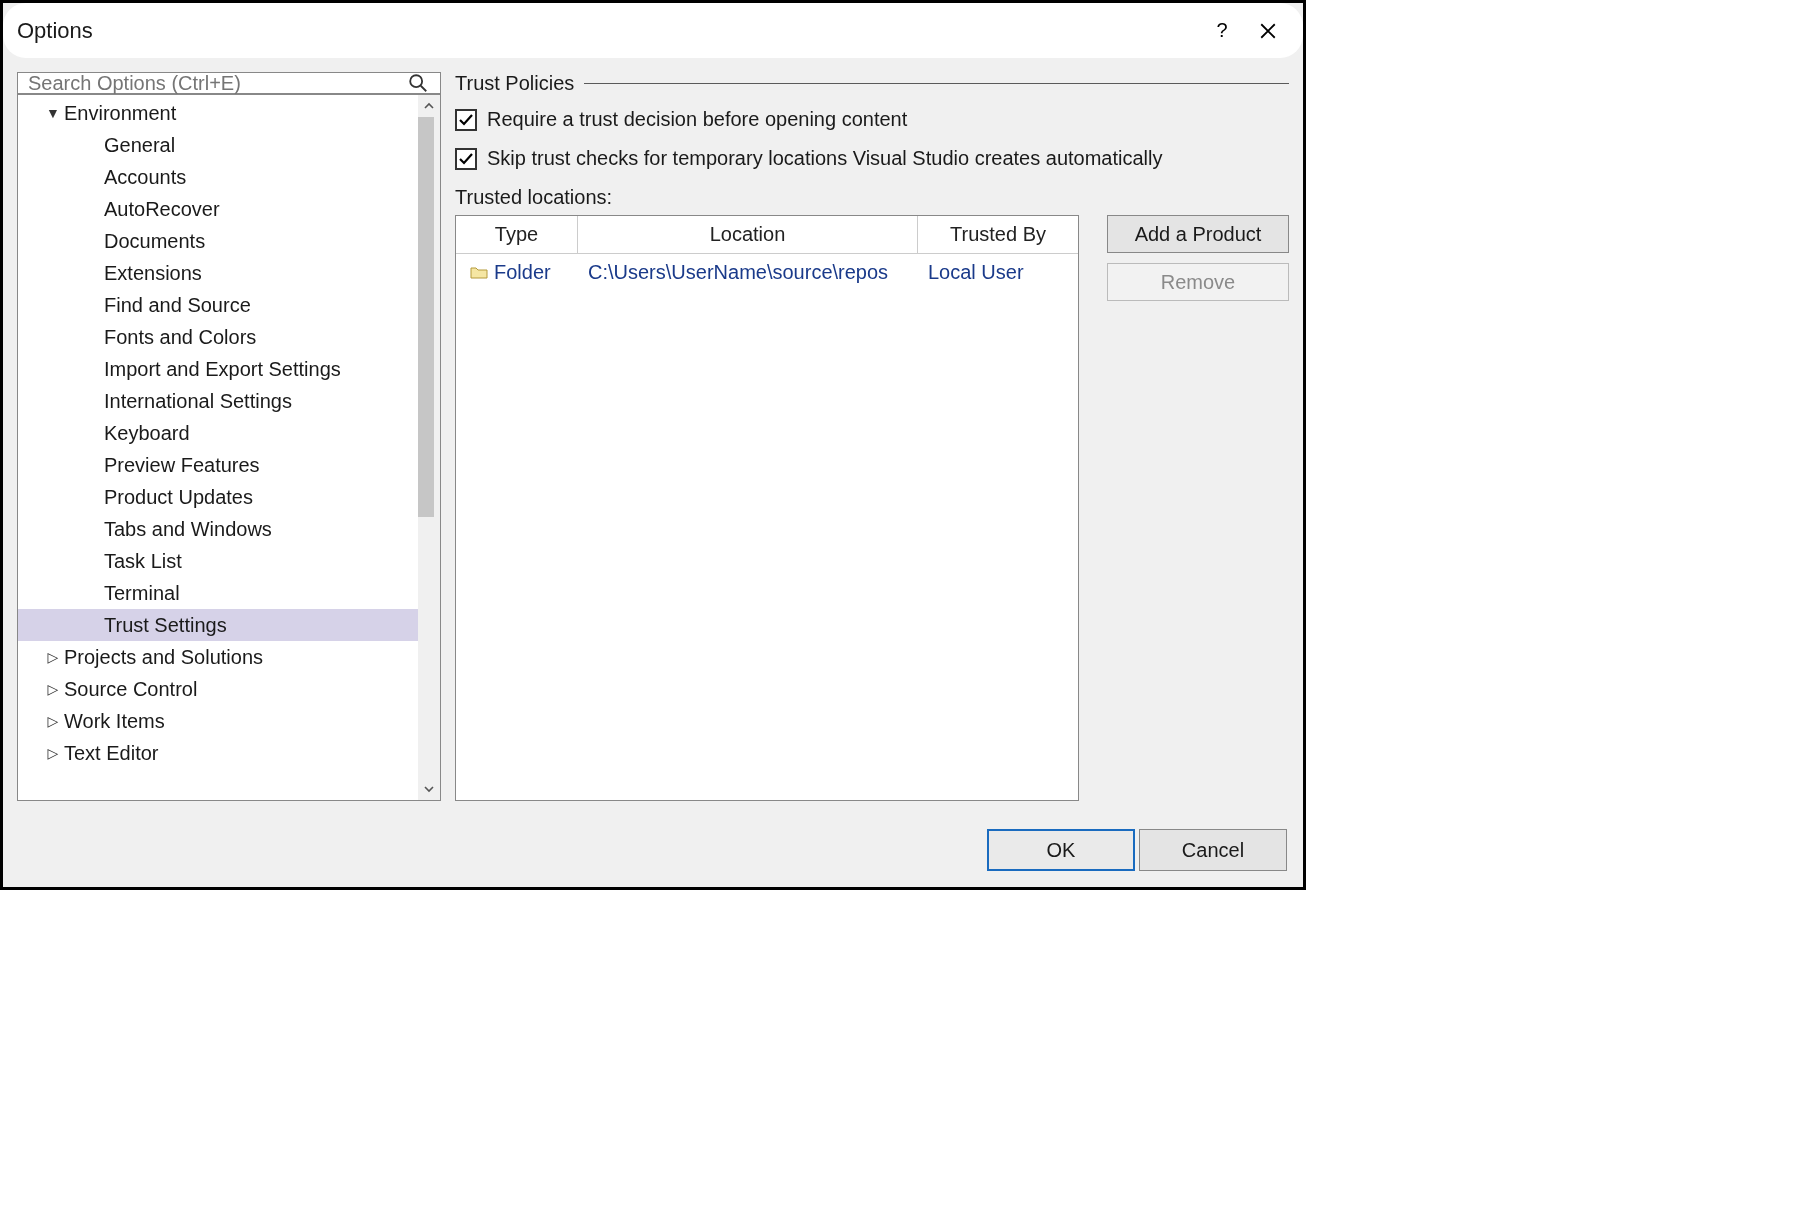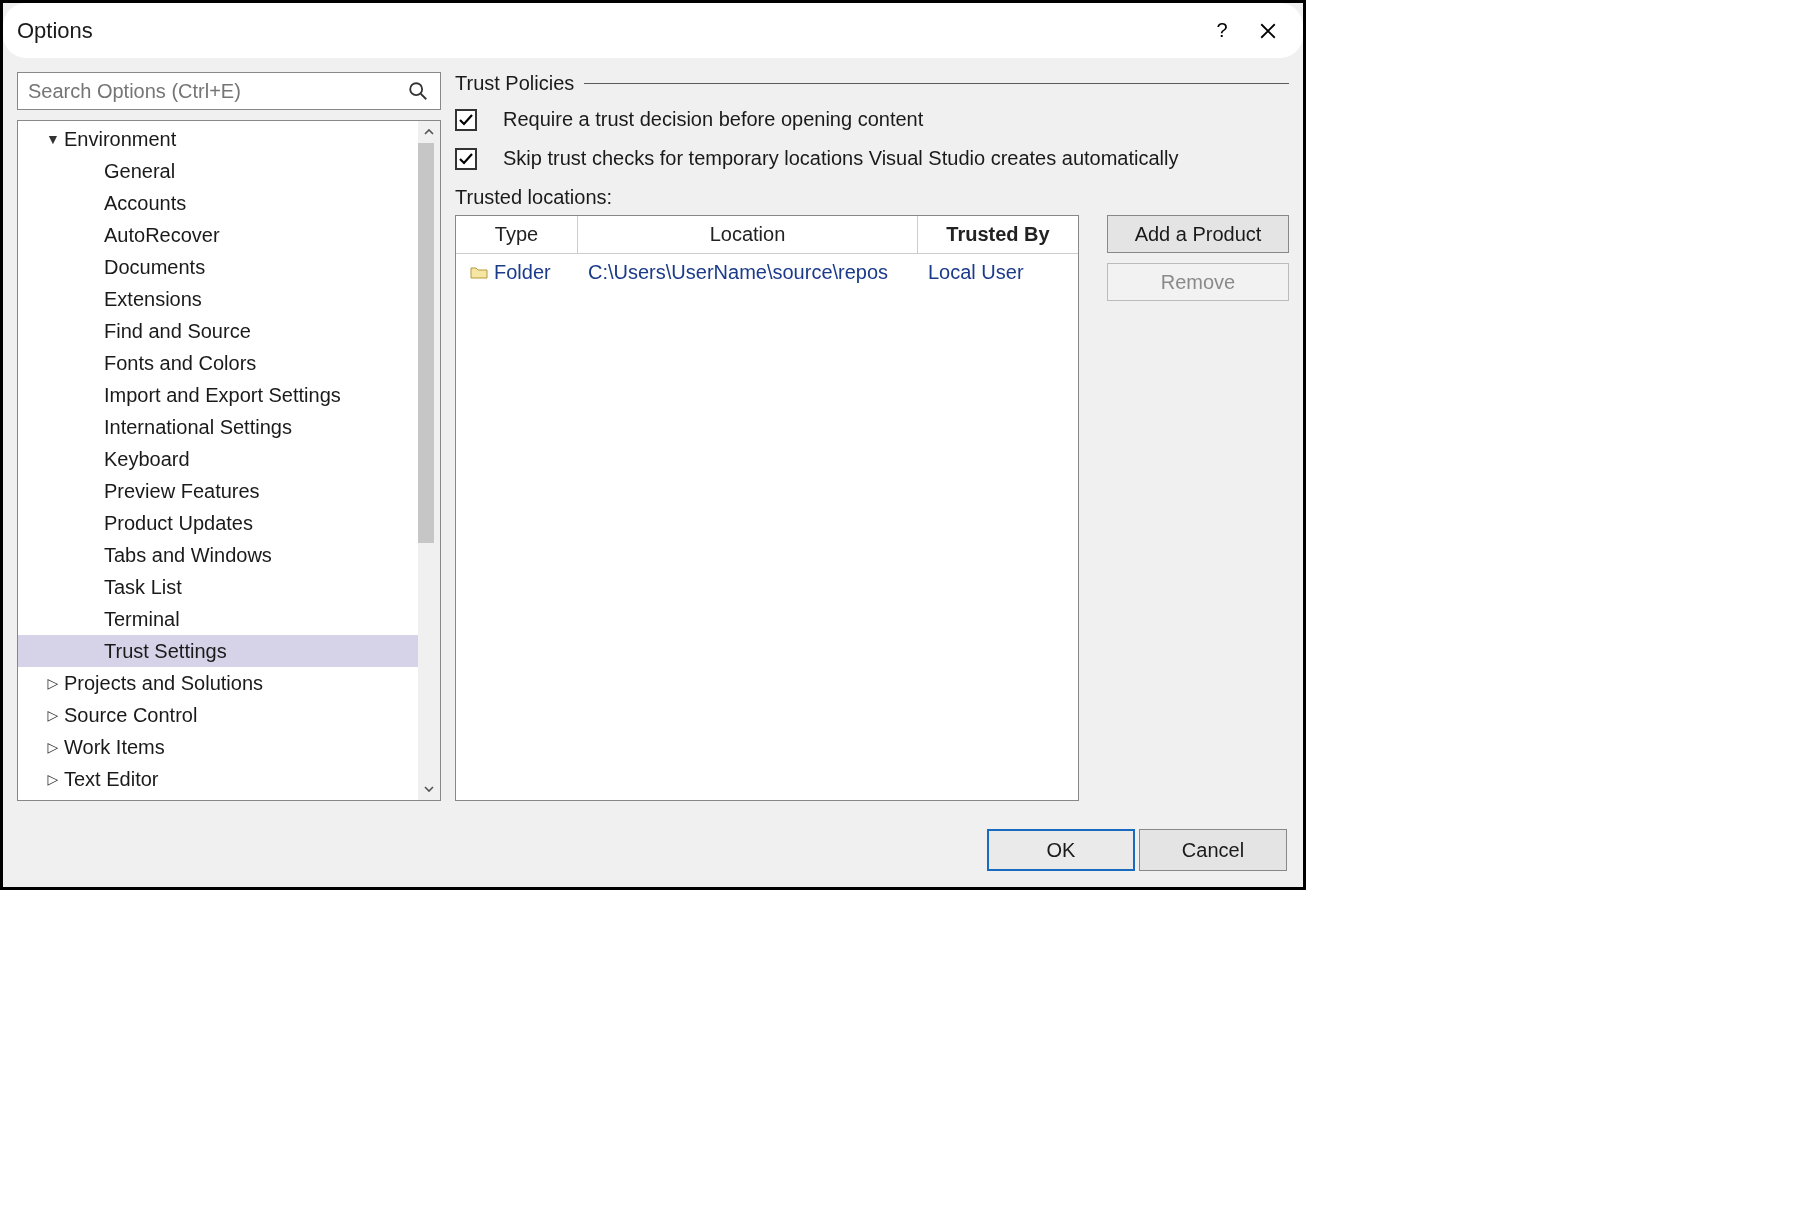--- a/index.html
+++ b/index.html
@@ -47,23 +47,22 @@
   .left-pane {
     width: 424px;
     display: flex;
     flex-direction: column;
   }
   .search-wrap {
     display: flex;
     align-items: center;
     background: #fff;
     border: 1px solid #888;
-    height: 38px;
+    height: 22px;
     padding: 0 11px 0 8px;
-    margin-bottom: 10px;
   }
   .search-wrap input {
     flex: 1;
     border: none;
     outline: none;
     font-family: inherit;
     font-size: 20px;
     color: #555;
     background: transparent;
   }
@@ -140,21 +139,21 @@
     align-items: center;
     gap: 10px;
     height: 22px;
     margin-bottom: 10px;
   }
   .group-header .label { font-size: 20px; white-space: nowrap; }
   .group-header .line { flex:1; height:1px; background:#5a5a5a; }
   .chk-row {
     display: flex;
     align-items: center;
-    gap: 26px;
+    gap: 10px;
     margin: 4px 0 12px 0;
     font-size: 20px;
   }
   .chk {
     width: 22px; height: 22px;
     border: 2px solid #333;
     display: flex;
     align-items: center;
     justify-content: center;
     background: #fff;
@@ -185,21 +184,21 @@
   }
   .gh {
     border-right: 1px solid #ccc;
     display: flex;
     align-items: center;
     justify-content: center;
     font-size: 20px;
     color: #222;
     background: #fff;
   }
-  .gh:last-child { border-right: none; font-weight: bold; }
+  .gh:last-child { border-right: none; }
   .col-type { width: 122px; }
   .col-loc  { flex: 1; }
   .col-by   { width: 160px; }
   .grid-body { flex:1; }
   .gr {
     display: flex;
     height: 36px;
     align-items: center;
     color: #1a3a8a;
     font-size: 20px;

